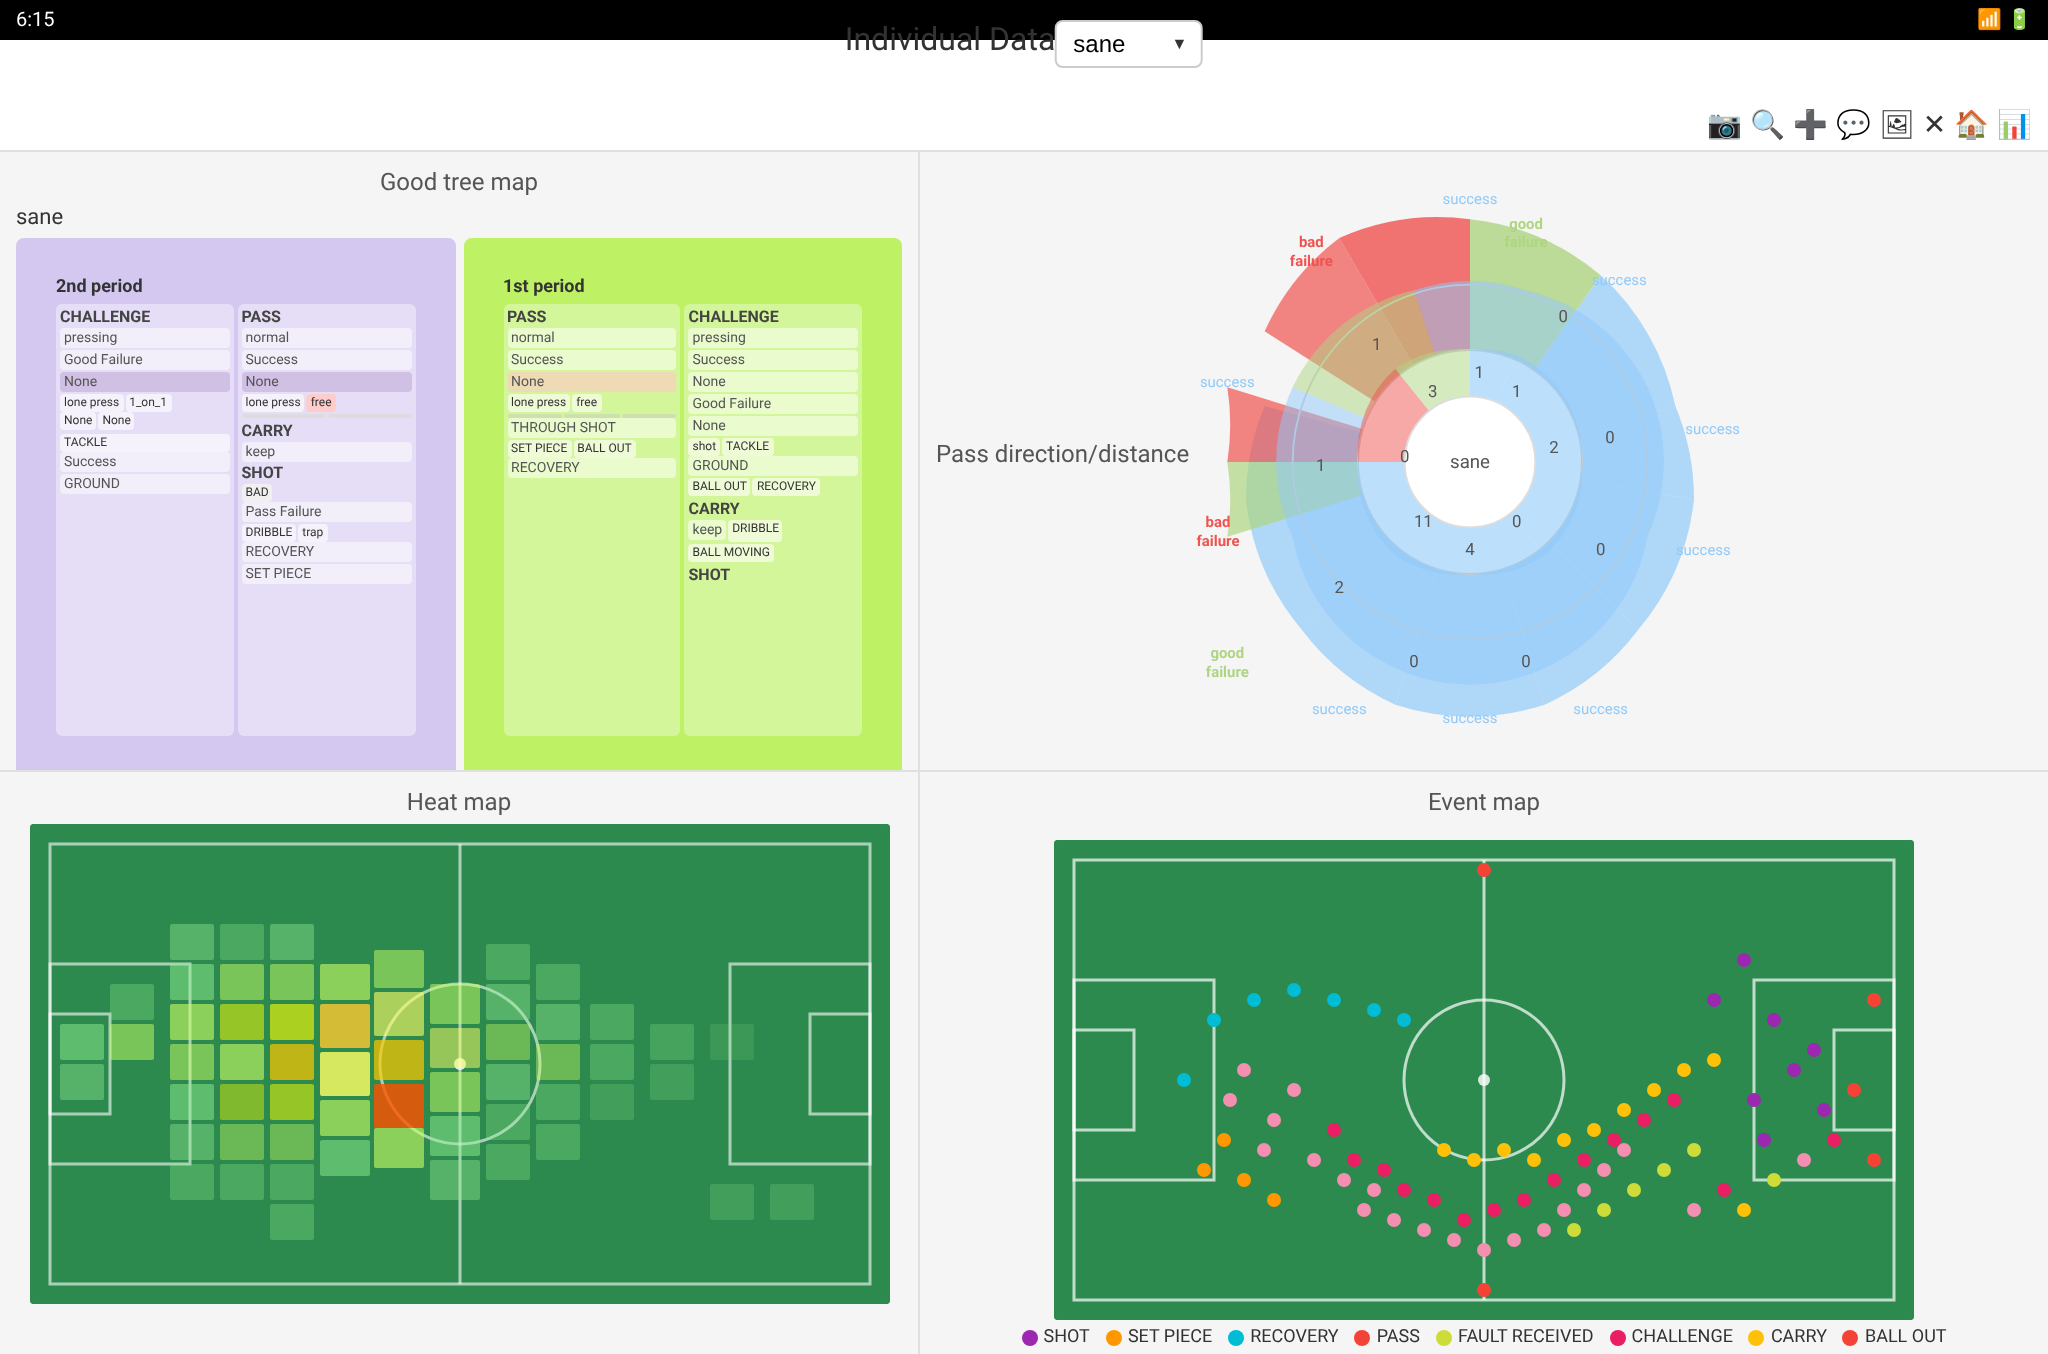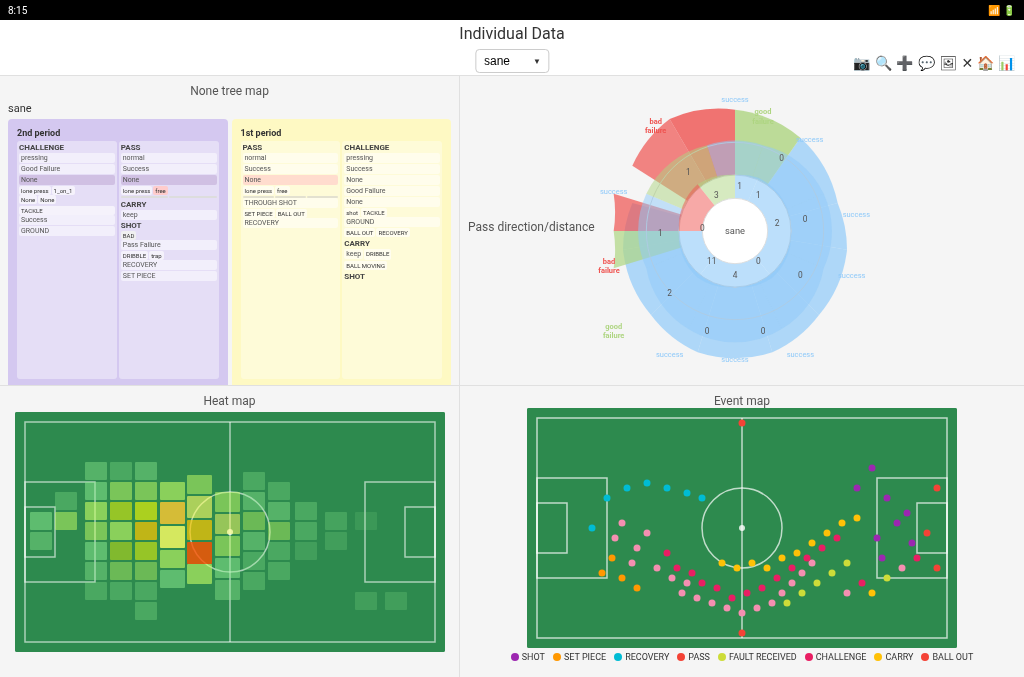--- a/index.html
+++ b/index.html
@@ -41,28 +41,28 @@
       margin-bottom: 4px;
     }
     .treemap-container {
       display: grid;
       grid-template-columns: 1fr 1fr;
       gap: 4px;
       height: 270px;
     }
     .period-box {
       border-radius: 4px;
-      padding: 9px;
+      padding: 20px;
       overflow: hidden;
     }
     .period-box.second {
       background: #d4c8f0;
     }
     .period-box.first {
-      background: #fef9c3;
+      background: #bef264;
     }
     .period-label {
       font-size: 9px;
       font-weight: bold;
       color: #333;
       margin-bottom: 3px;
     }
     .period-inner {
       display: grid;
       grid-template-columns: 1fr 1fr;
@@ -156,21 +156,21 @@
     .eventmap-panel {
       padding: 8px;
       display: flex;
       flex-direction: column;
       align-items: center;
     }
     .eventmap-title {
       text-align: center;
       font-size: 12px;
       color: #555;
-      margin-bottom: 0;
+      margin-bottom: 12px;
     }
     .field-eventmap {
       background: #2d8a4e;
       width: 430px;
       height: 240px;
       position: relative;
       border-radius: 2px;
       overflow: hidden;
     }
     .legend-item {
@@ -209,27 +209,27 @@
       display: grid;
       grid-template-columns: 460px 1fr;
       grid-template-rows: 310px 1fr;
       height: calc(677px - 76px);
     }
   </style>
 </head>
 <body>
 
 <div class="status-bar">
-  <span>8:15</span>
+  <span>6:15</span>
   <span>📶 🔋</span>
 </div>
 
 <div class="top-bar">
 
-  <div style="position:absolute;left:50%;transform:translateX(-50%);top:24px;display:flex;flex-direction:column;align-items:center;z-index:10;">
+  <div style="position:absolute;left:50%;transform:translateX(-50%);top:4px;display:flex;flex-direction:row;align-items:center;z-index:10;">
     <span style="font-size:16px;color:#333;font-weight:400;">Individual Data</span>
     <div class="sane-wrapper" style="margin-top:6px;">
       <select style="border:1px solid #ccc;border-radius:4px;padding:4px 24px 4px 8px;font-size:12px;background:#fff;appearance:none;cursor:pointer;">
         <option>sane</option>
         <option>player2</option>
       </select>
     </div>
   </div>
   <div style="display:flex;gap:4px;align-items:center;">
     <span style="font-size:14px;cursor:pointer;">📷</span>
@@ -239,21 +239,21 @@
     <span style="font-size:14px;cursor:pointer;">🖼</span>
     <span style="font-size:14px;cursor:pointer;">✕</span>
     <span style="font-size:14px;cursor:pointer;">🏠</span>
     <span style="font-size:14px;cursor:pointer;">📊</span>
   </div>
 </div>
 
 <div class="quadrant-grid">
 
   <div class="event-tree-panel">
-    <div class="panel-title">None tree map</div>
+    <div class="panel-title">Good tree map</div>
     <div class="player-label">sane</div>
 
     <div class="treemap-container">
 
       <div class="period-box second">
         <div class="period-label">2nd period</div>
         <div class="period-inner">
 
           <div class="event-category">
             <div class="cat-label">CHALLENGE</div>

